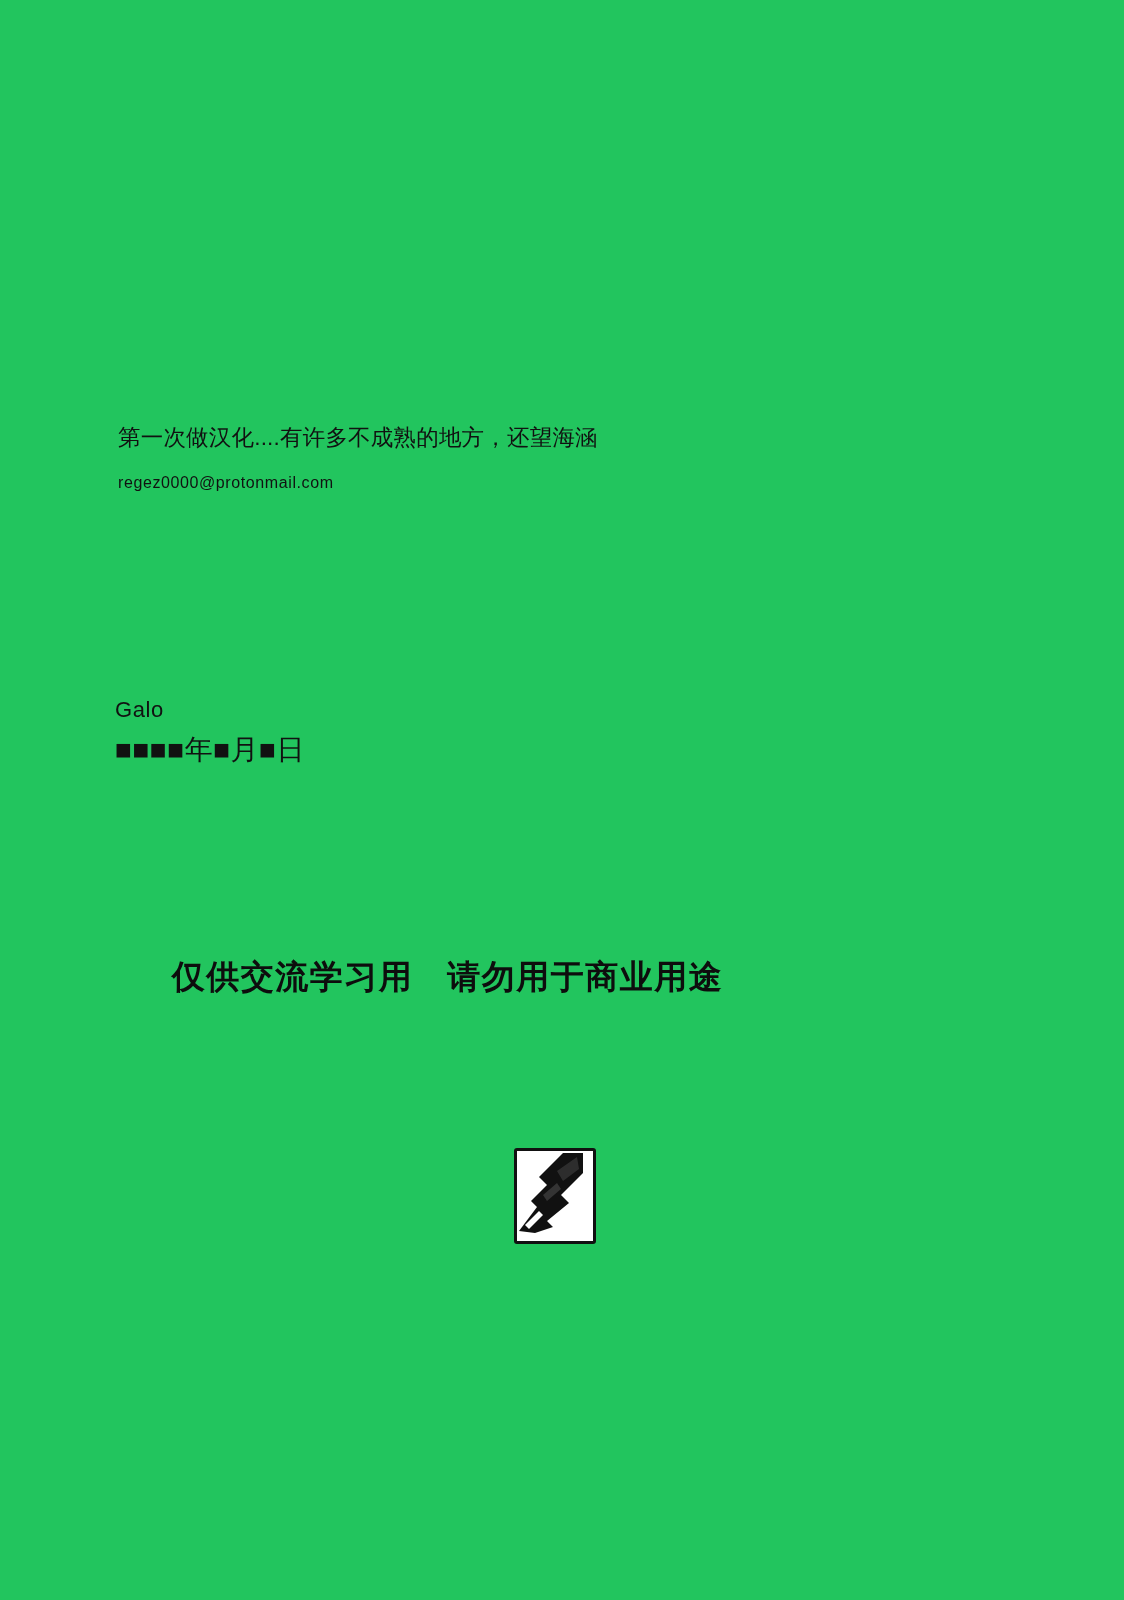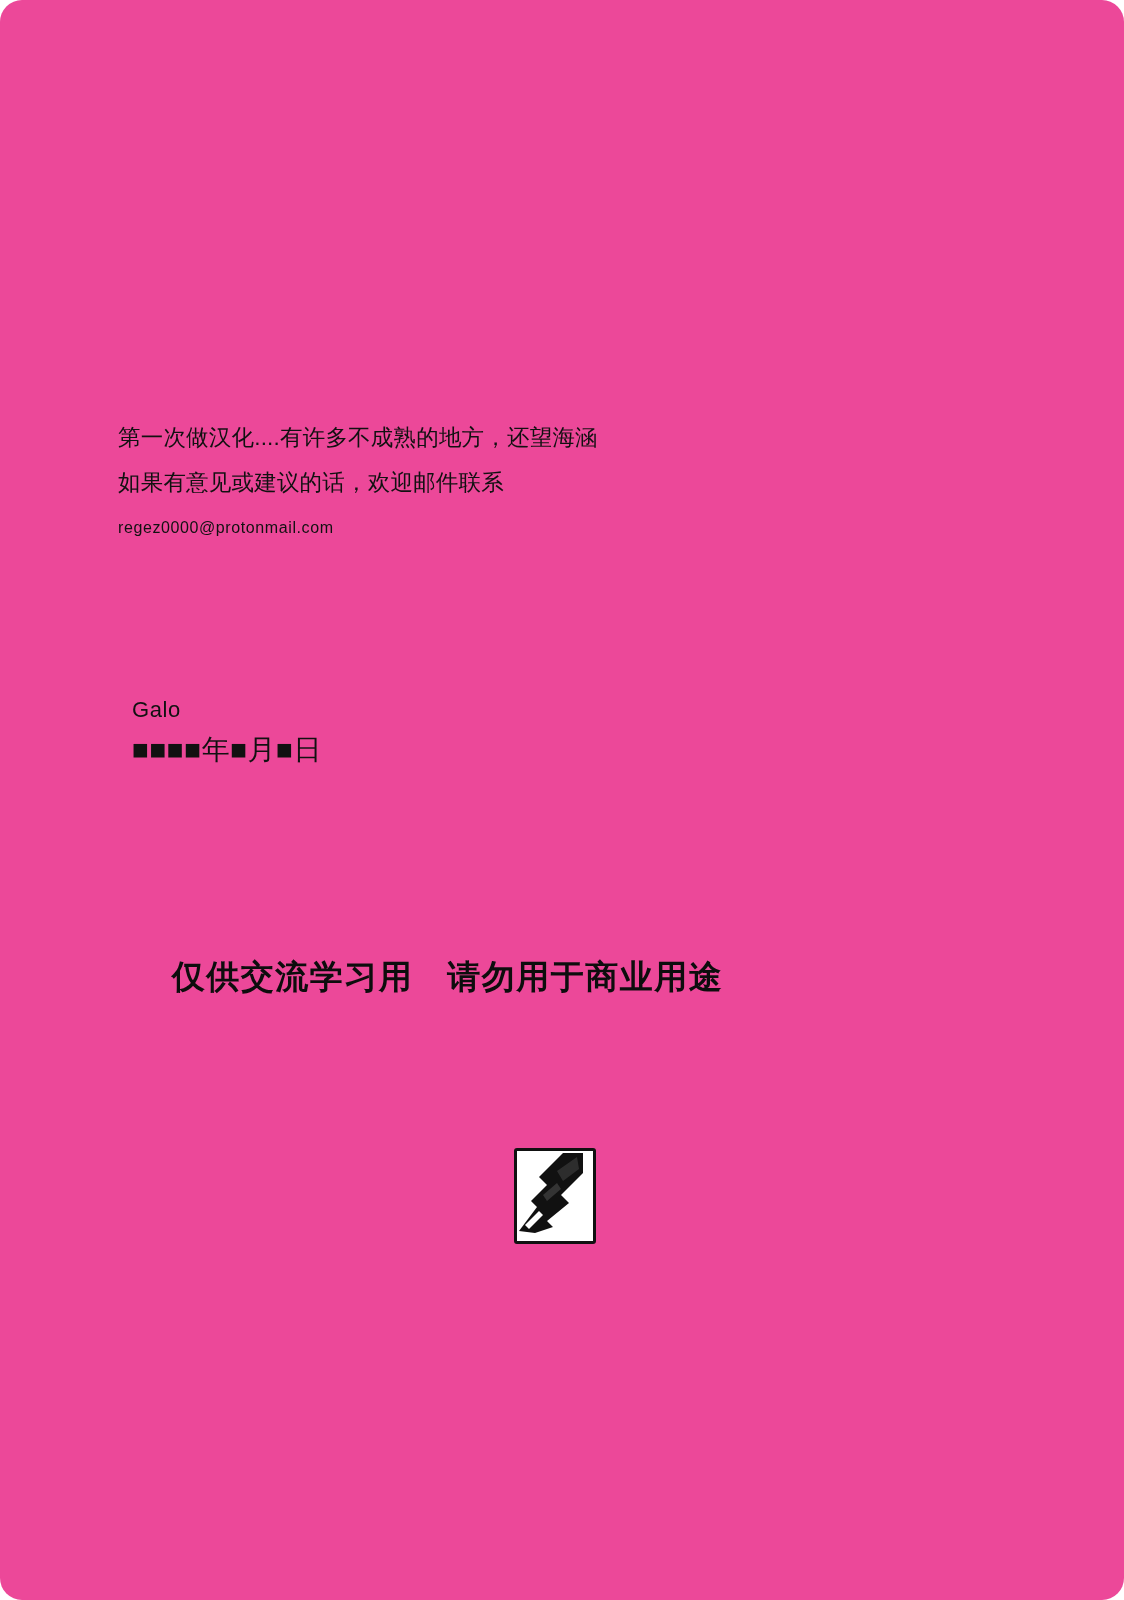--- a/index.html
+++ b/index.html
@@ -12,22 +12,21 @@
     height: 1600px;
     position: relative;
     font-family: "Liberation Sans", sans-serif;
     color: #1a1a1a;
     overflow: hidden;
   }
 
   .page {
     position: absolute;
     inset: 0;
-    background: #ec4899;
-    border-radius: 22px;
+    background: #22c55e;
   }
 
   
   .note-block {
     position: absolute;
     left: 118px;
     top: 415px;
     width: 900px;
   }
   .note-line {
@@ -37,21 +36,21 @@
     color: #111111;
     white-space: nowrap;
   }
   .note-line.mail {
     font-size: 16px;
     letter-spacing: 0.6px;
   }
 
   .signature-block {
     position: absolute;
-    left: 132px;
+    left: 115px;
     top: 690px;
   }
   .sig-name {
     font-size: 22px;
     line-height: 40px;
     letter-spacing: 0.6px;
     color: #111111;
   }
   .sig-date {
     font-size: 28px;
@@ -100,21 +99,20 @@
     display: block;
   }
 </style>
 </head>
 <body>
 
 <div class="page">
 
   <div class="note-block">
     <div class="note-line">第一次做汉化....有许多不成熟的地方，还望海涵</div>
-    <div class="note-line">如果有意见或建议的话，欢迎邮件联系</div>
     <div class="note-line mail">regez0000@protonmail.com</div>
   </div>
 
   <div class="signature-block">
     <div class="sig-name">Galo</div>
     <div class="sig-date">■■■■年■月■日</div>
   </div>
 
   <div class="notice">
     <span>仅供交流学习用</span><span class="gap"></span><span>请勿用于商业用途</span>

